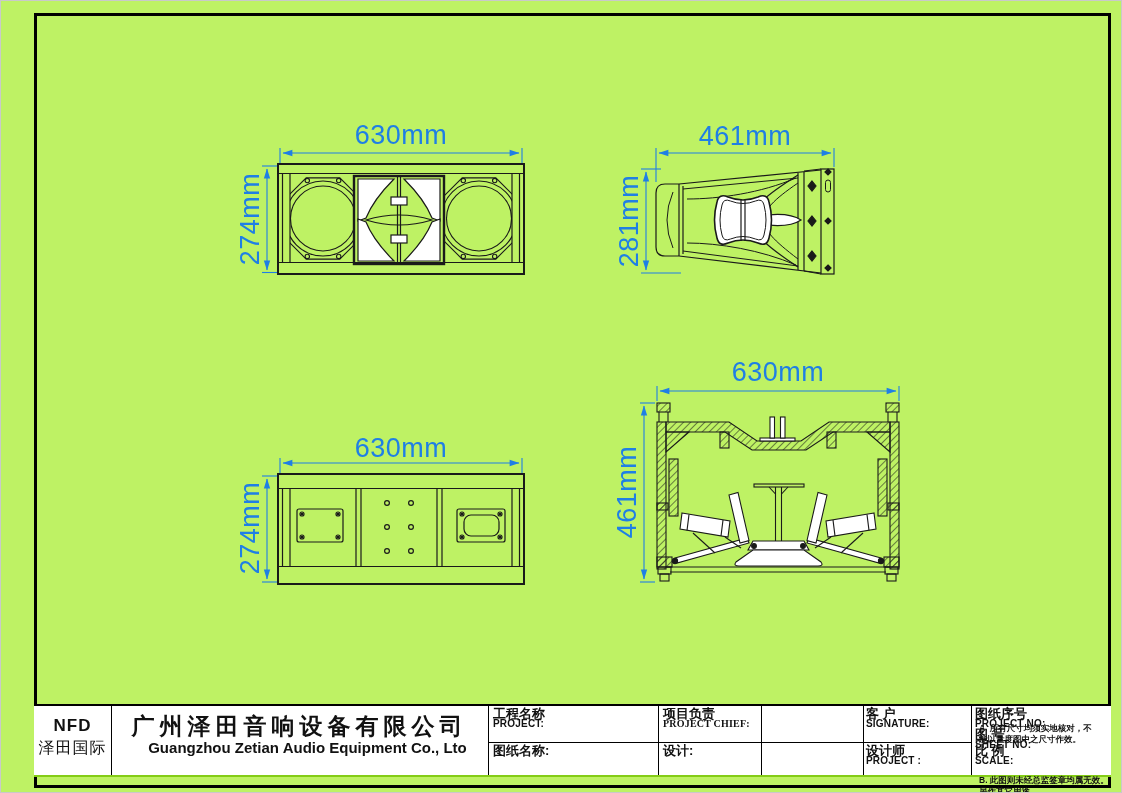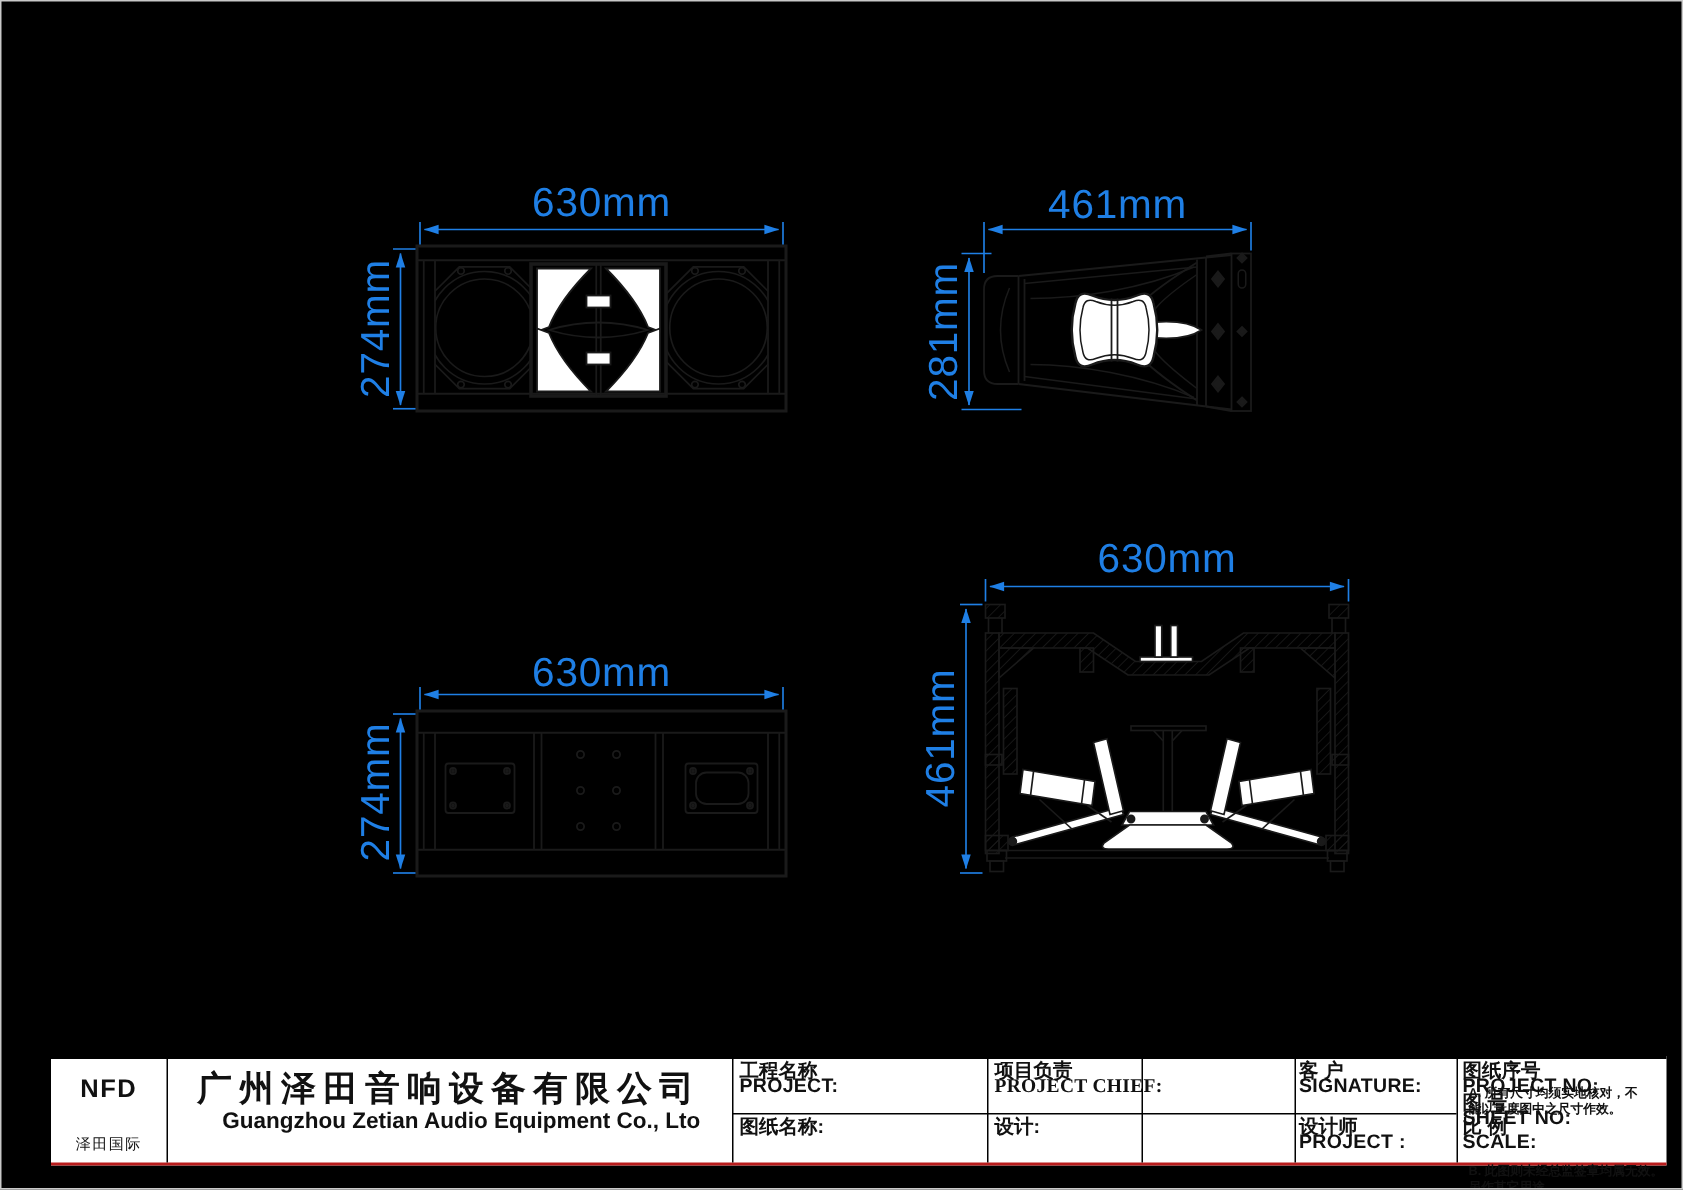--- a/index.html
+++ b/index.html
@@ -1,47 +1,47 @@
 <!DOCTYPE html>
 <html style="--dim-color: #1f7fe5;"><head>
 <meta charset="utf-8">
 <style>
   html,body { margin:0; padding:0; background:#ffffff; }
   .stage {
-    position:relative; width:1122px; height:793px; background:#000000;
+    position:relative; width:1122px; height:793px; background:#bef264;
     box-sizing:border-box; border:1px solid #c9c9c9; overflow:hidden;
     font-family:"Liberation Sans", sans-serif;
   }
   .frame {
     position:absolute; left:33px; top:12px; width:1077px; height:775px;
     border:3px solid #000; box-sizing:border-box;
   }
   svg.draw { position:absolute; left:0; top:0; }
 
   
   .dimlabel {
     position:absolute; width:140px; height:28px; line-height:28px;
     text-align:center; font-size:27px; color:var(--dim-color,#1f7fe5);
     letter-spacing:0.5px;
   }
   .vert { transform:rotate(-90deg); }
 
   
   .tb {
     position:absolute; left:33px; top:703px; width:1077px; height:73px;
-    border-top:2px solid #000; border-bottom:2px solid #b91c1c;
+    border-top:2px solid #000; border-bottom:2px solid #84cc16;
     box-sizing:border-box; background:#fff; color:#111;
   }
   .tb .v { position:absolute; top:0; bottom:0; width:1px; background:#000; }
   .tb .h { position:absolute; left:454px; width:483px; top:36px; height:1px; background:#000; }
   .cell { position:absolute; }
   .lbl-cn { display:block; font-size:13px; font-weight:bold; line-height:10px; }
-  .lbl-en { display:block; font-size:13px; font-weight:bold; line-height:9px; letter-spacing:0.2px; }
+  .lbl-en { display:block; font-size:10px; font-weight:bold; line-height:9px; letter-spacing:0.2px; }
   .logo-nfd { font-size:17px; font-weight:600; letter-spacing:1px; }
-  .logo-cn { font-size:10px; margin-top:20px; letter-spacing:1px; }
+  .logo-cn { font-size:16px; margin-top:2px; letter-spacing:1px; }
   .company-cn {
     font-family:"DejaVu Serif", serif; font-weight:bold; font-size:23px;
     letter-spacing:5px; line-height:26px;
   }
   .company-en { font-size:15px; font-weight:bold; line-height:18px;padding-left:16px; }
   .notes { font-size:8.5px; font-weight:bold; line-height:11px; white-space:pre-line; }
   .notes .n + .n { margin-top:19px; }
 </style>
 </head>
 <body>

